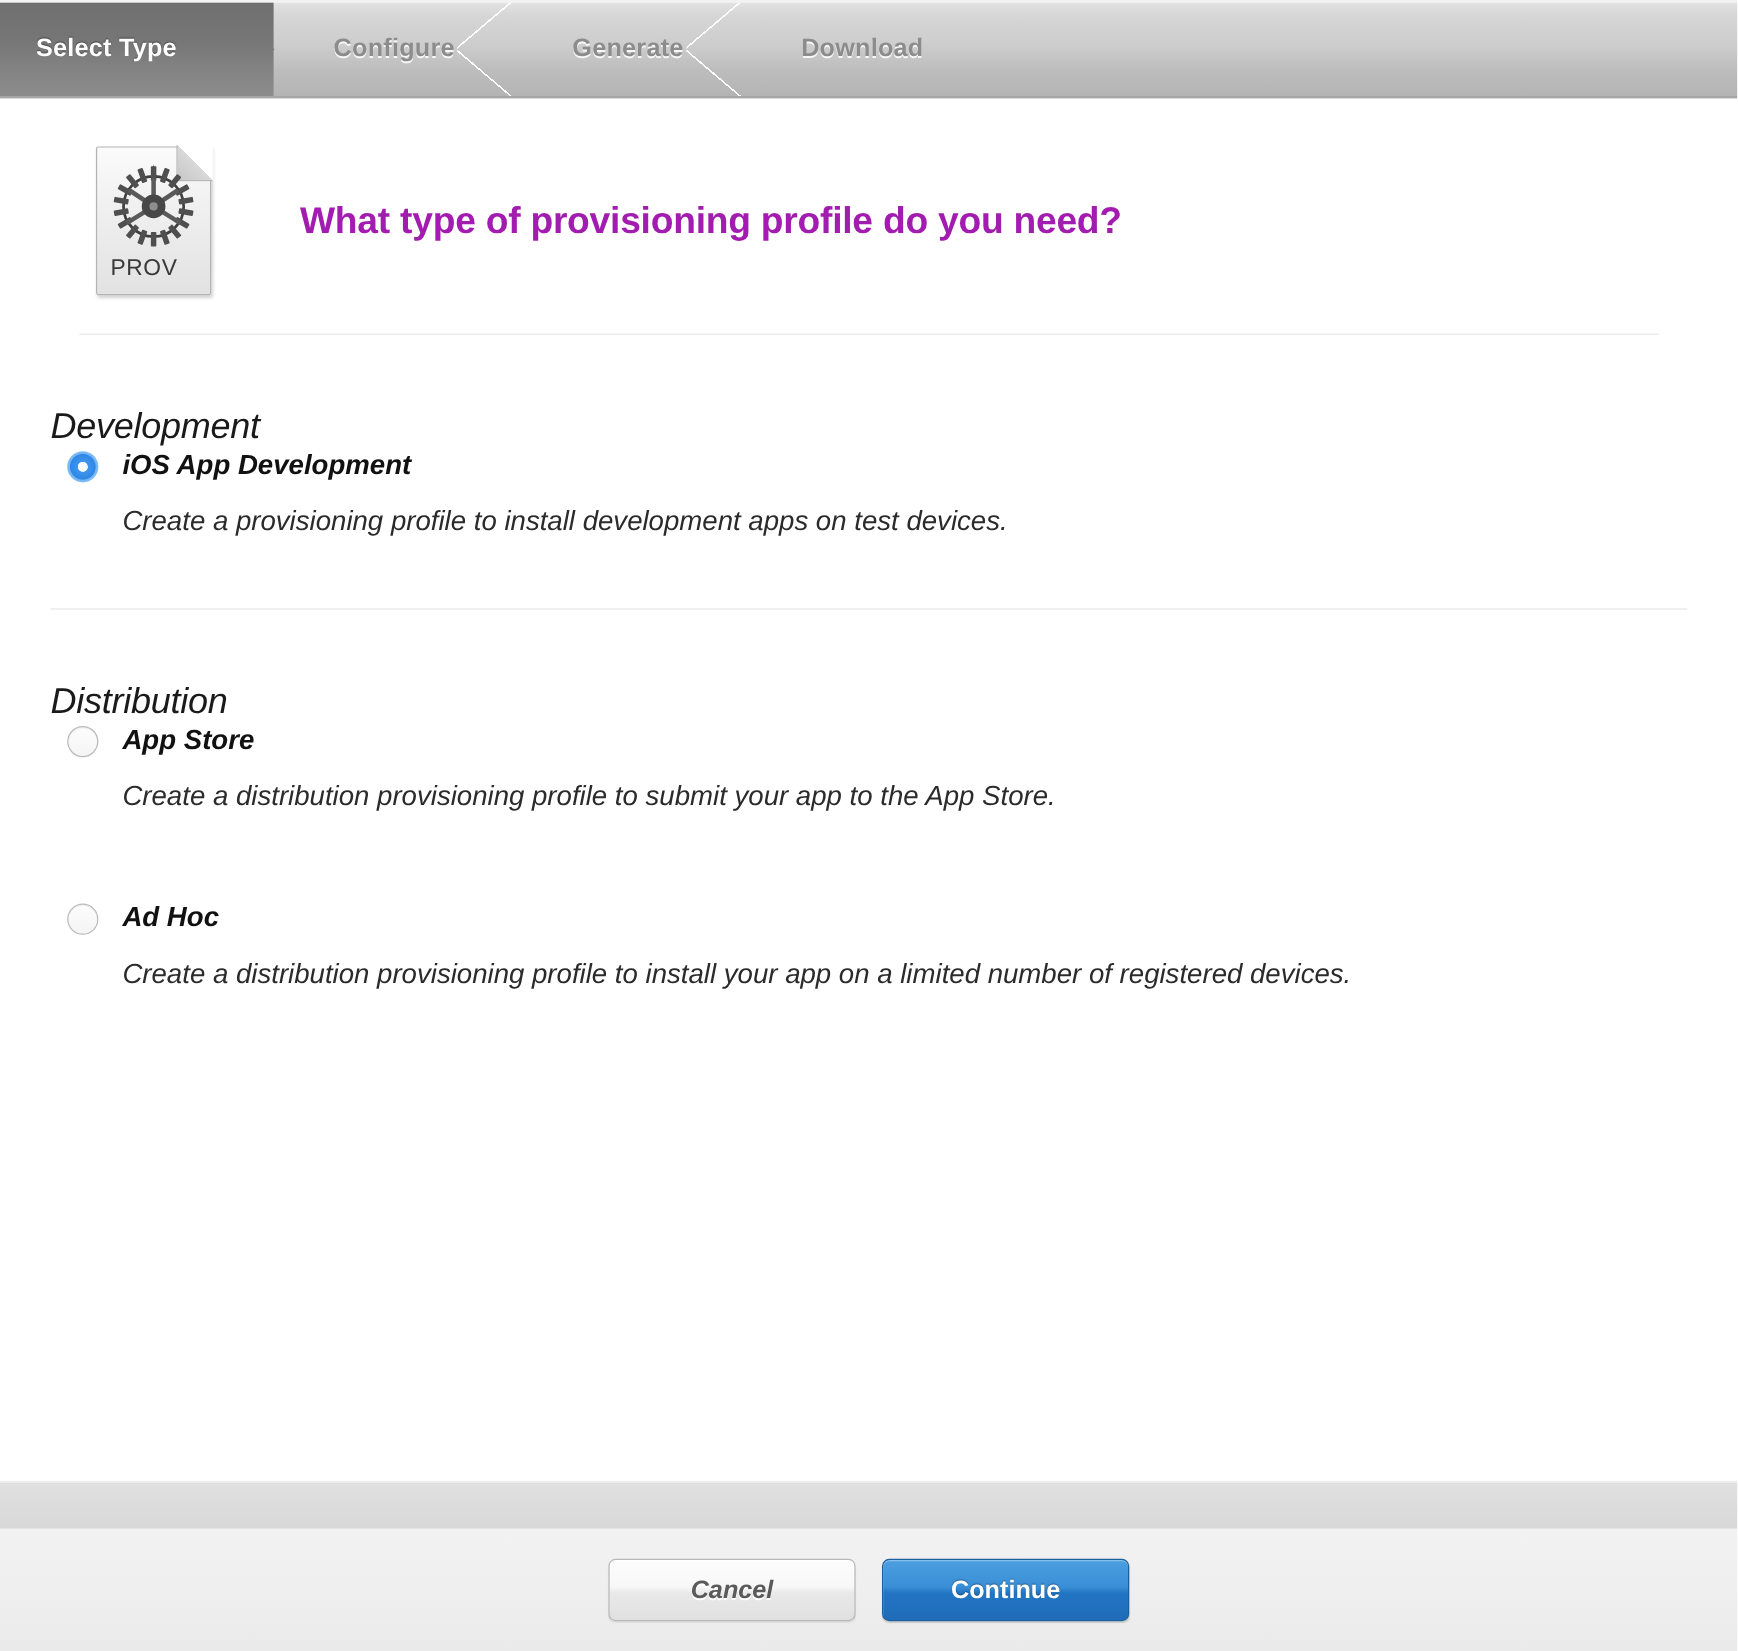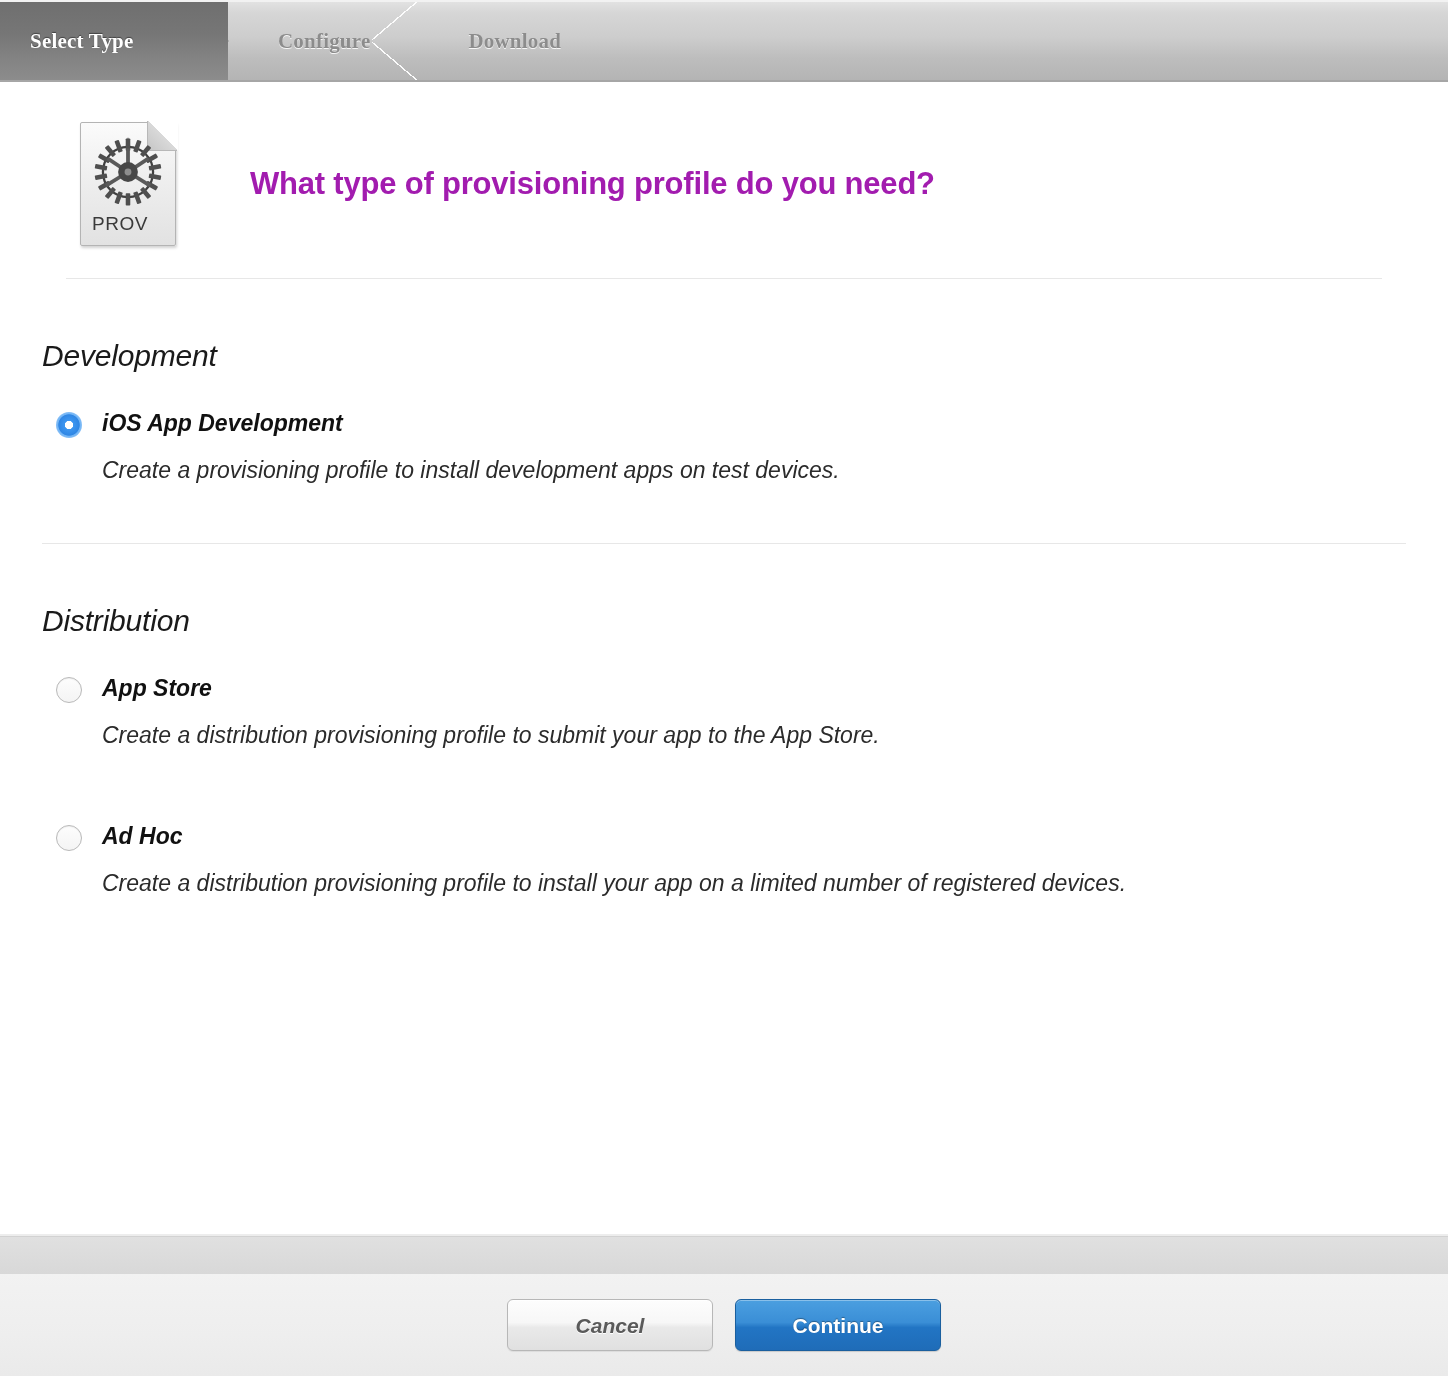--- a/index.html
+++ b/index.html
@@ -26,21 +26,20 @@
     border-top: 2px solid #f2f2f2;
     border-bottom: 2px solid #a6a6a6;
     overflow: hidden;
   }
   .steps {
     position: absolute;
     left: 0; top: 0;
     height: 100%;
     display: flex;
     align-items: stretch;
-    font-family: Liberation Serif, serif;
   }
   .step {
     position: relative;
     display: flex;
     align-items: center;
     height: 100%;
     padding: 0 0 0 0;
     font-size: 21px;
     font-weight: bold;
     letter-spacing: 0.2px;
@@ -158,21 +157,20 @@
     margin: 0;
     padding: 0;
     letter-spacing: -0.2px;
   }
   .sec-dev { padding-top: 60px; }
   .sec-dist { padding-top: 60px; }
 
   .option {
     position: relative;
     padding-left: 60px;
-    margin-top: 36px;
   }
   .option .radio {
     position: absolute;
     left: 14px; top: 3px;
     width: 26px; height: 26px;
     border-radius: 50%;
   }
   .radio.off {
     background: linear-gradient(to bottom, #fdfdfd 0%, #f4f4f4 100%);
     border: 1px solid #b9b9b9;
@@ -261,20 +259,23 @@
 
 <div id="app">
 
   <div class="stepbar">
     <div class="steps">
       <div class="step active">
         <span class="label">Select Type</span>
       </div>
       <div class="step idle">
         <span class="label">Configure</span>
+      </div>
+      <div class="step idle">
+        <span class="label">Generate</span>
       </div>
       <div class="step idle last">
         <span class="label">Download</span>
       </div>
     </div>
   </div>
 
   <div class="header">
     <div class="prov-icon">
       <div class="sheet"></div>

